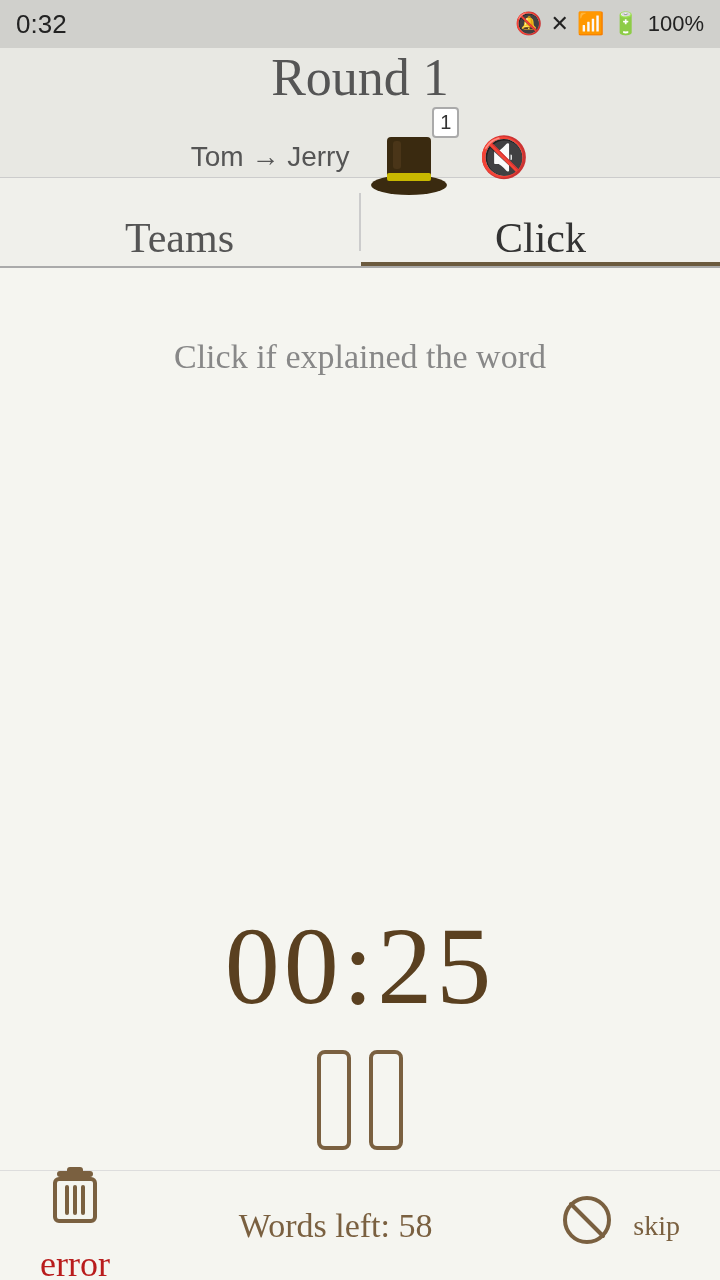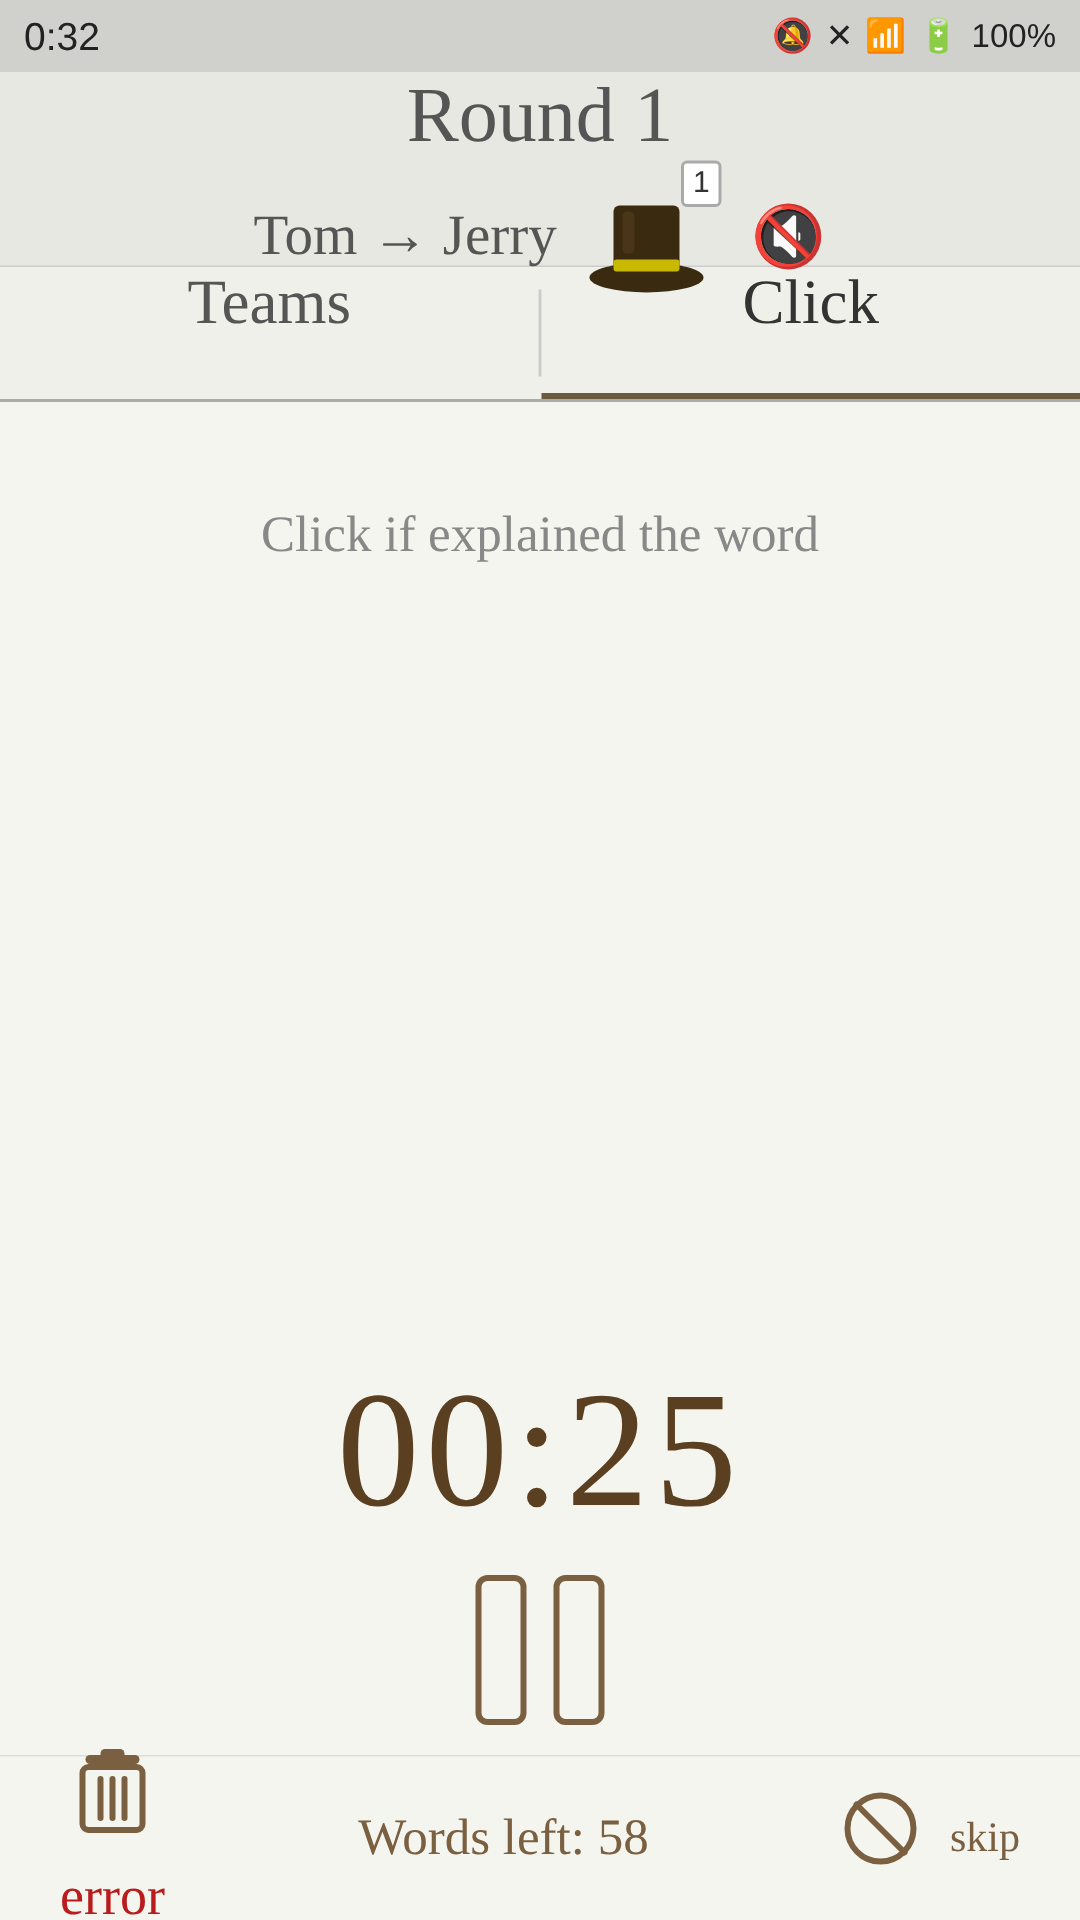--- a/index.html
+++ b/index.html
@@ -76,40 +76,40 @@
       font-family: sans-serif;
       z-index: 2;
     }
     
     .hat-svg {
       width: 80px;
       height: 90px;
       margin-top: 10px;
     }
     .players-label {
-      font-size: 38px;
+      font-size: 28px;
       color: #555;
-      font-family: Liberation Serif, serif;
+      font-family: Liberation Sans, sans-serif;
     }
     .mute-icon {
       font-size: 40px;
       color: #888;
     }
 
     
     .tabs {
       display: flex;
       height: 90px;
       background: #f0f0eb;
       border-bottom: 2px solid #aaa;
     }
     .tab {
       flex: 1;
       display: flex;
-      align-items: flex-start;
+      align-items: flex-end;
       justify-content: center;
       font-size: 42px;
       color: #555;
       font-family: Georgia, serif;
       cursor: pointer;
       border-bottom: 4px solid transparent;
     }
     .tab.active {
       border-bottom: 4px solid #6b5a3e;
       color: #333;

